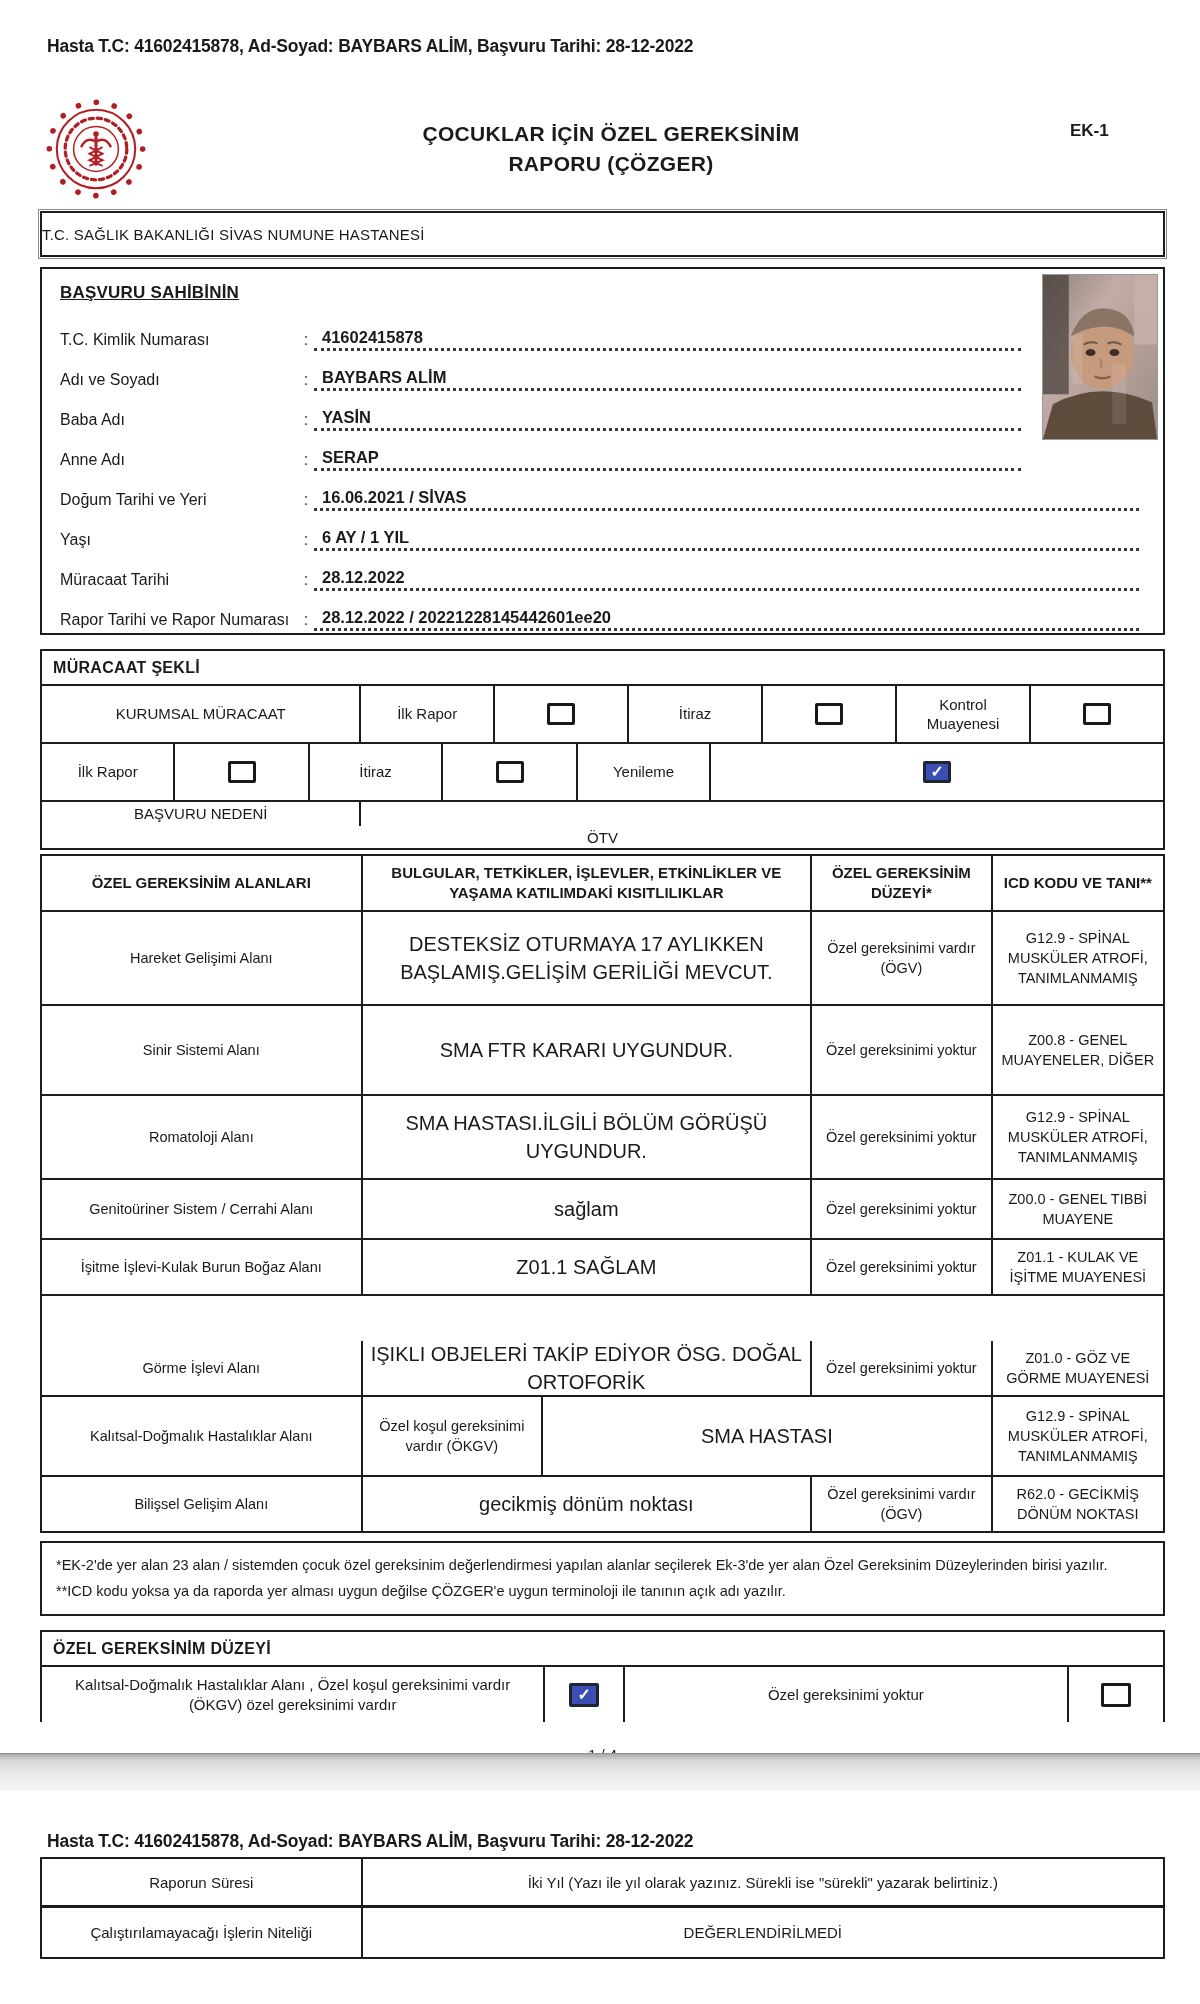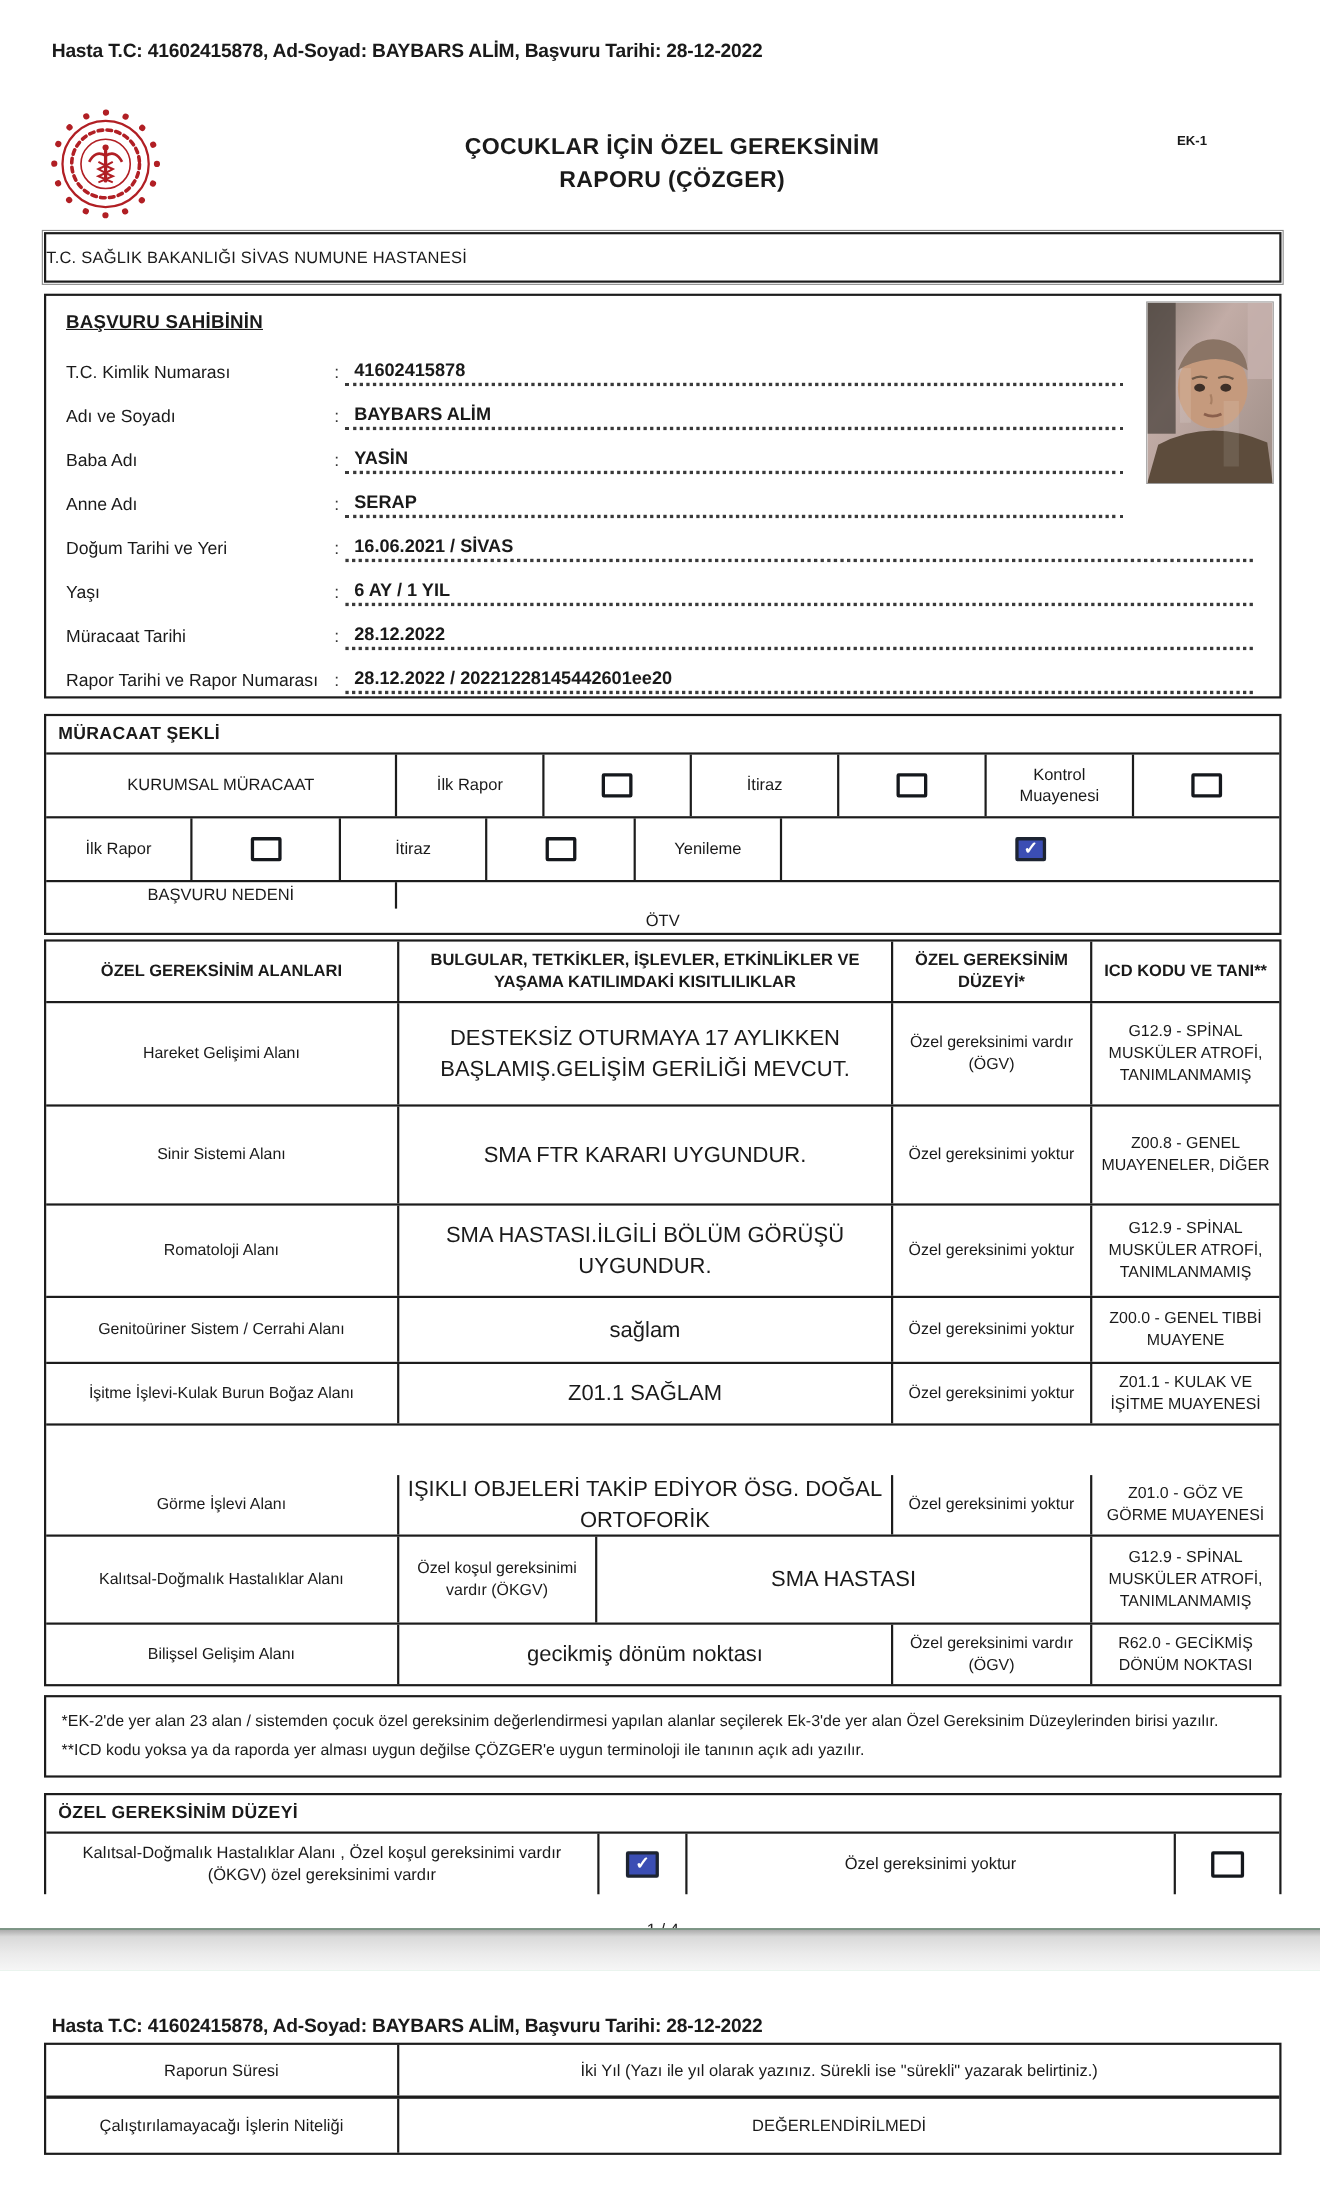--- a/index.html
+++ b/index.html
@@ -3,30 +3,30 @@
 <meta charset="utf-8">
 <style>
   :root{
     --accent_blue:#3B4EB4;
     --seal_red:#B11F24;
     --border_dark:#1C1C1C;
   }
   *{margin:0;padding:0;box-sizing:border-box;}
   html,body{background:#ffffff;}
   body{font-family:"Liberation Sans", sans-serif;color:#1a1a1a;}
-  .screen{position:relative;width:1200px;height:2004px;background:#15803d;overflow:hidden;margin:0 auto;}
+  .screen{position:relative;width:1200px;height:2004px;background:#d946ef;overflow:hidden;margin:0 auto;}
 
   
   .page1{position:absolute;top:0;left:0;width:1200px;height:1753px;background:#fff;overflow:hidden;padding:0 35px 0 40px;}
   .doc-header{padding-top:36px;font-size:17.5px;font-weight:bold;letter-spacing:-0.2px;padding-left:7px;}
 
   .masthead{display:flex;align-items:flex-start;margin-top:36px;}
   .seal{width:112px;height:112px;flex:0 0 112px;}
   .mast-title{flex:1;text-align:center;font-size:21px;font-weight:bold;line-height:1.45;margin-top:26px;letter-spacing:0.3px;}
-  .ek{width:95px;flex:0 0 95px;font-size:12px;font-weight:bold;margin-top:28px;text-align:left;}
+  .ek{width:95px;flex:0 0 95px;font-size:17px;font-weight:bold;margin-top:28px;text-align:left;}
 
   .hospital-box{margin-top:6px;border:2px solid var(--border_dark);outline:1px solid #8a8a8a;outline-offset:1px;height:46px;display:flex;align-items:center;font-size:15px;letter-spacing:0.2px;}
 
   .applicant-box{margin-top:10px;border:2px solid var(--border_dark);height:368px;position:relative;padding:0 14px 0 18px;}
   .sec-title{margin-top:14px;font-weight:bold;font-size:17px;text-decoration:underline;letter-spacing:0.2px;}
   .fields{margin-top:8px;}
   .f-row{display:flex;align-items:flex-end;height:40px;font-size:16px;}
   .f-label{width:238px;padding-bottom:2px;}
   .f-colon{width:16px;text-align:center;padding-bottom:2px;color:#333;}
   .f-value{flex:1;font-weight:bold;font-size:16.5px;border-bottom:3px dotted #3a3a3a;padding:0 4px 1px 8px;margin-right:10px;white-space:nowrap;}

